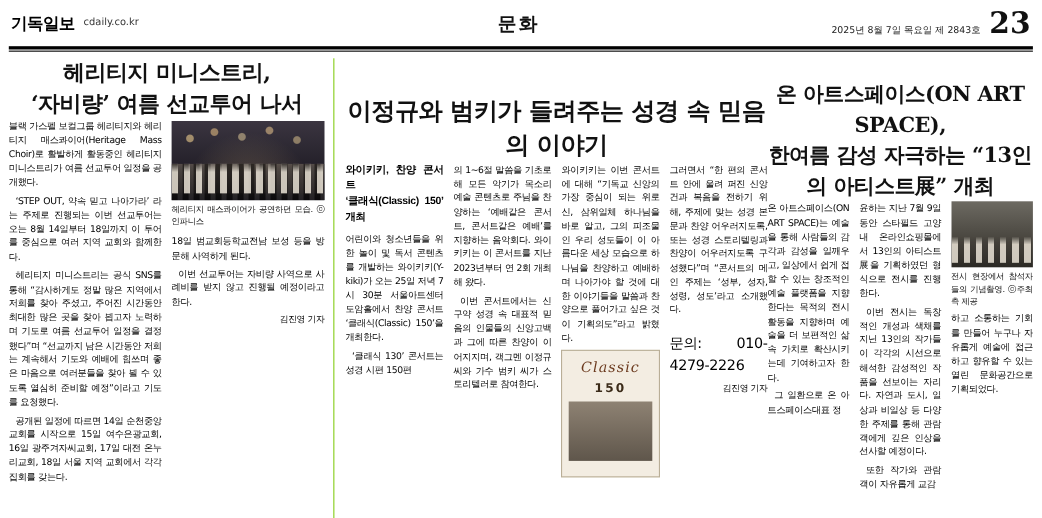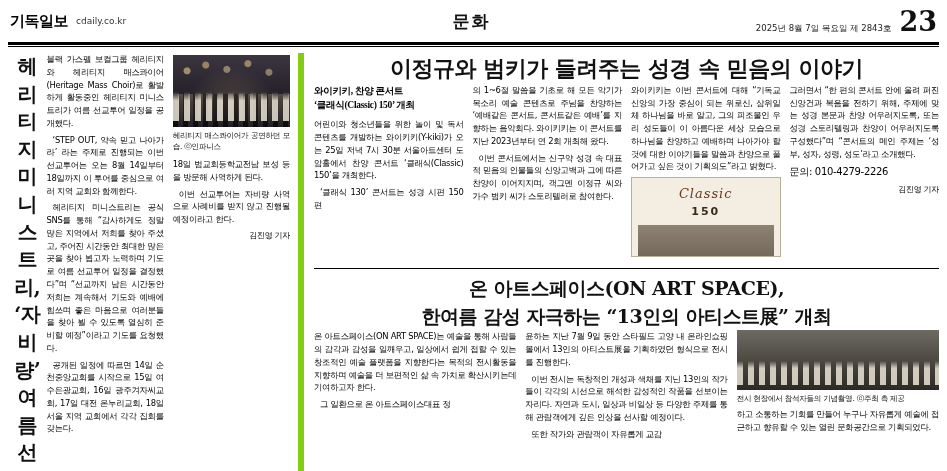--- a/index.html
+++ b/index.html
@@ -75,28 +75,29 @@
   
   .page {
     display: flex;
     padding: 6px 8px 0 8px;
     height: 424px;
   }
 
   .col-left {
     width: 296px;
     padding-right: 8px;
-    border-right: 6px solid #84cc16;
-    display: flex;
+    border-right: 1px solid #84cc16;
+    display: flex;
+    flex-direction: column;
   }
   .col-right {
     flex: 1;
     padding-left: 10px;
     display: flex;
-    flex-direction: column;
+    align-items: center;
   }
 
   
   h1.headline {
     font-family: "DejaVu Serif", "Liberation Serif", serif;
     font-weight: bold;
     margin: 0;
     text-align: center;
     letter-spacing: -0.5px;
   }
@@ -128,21 +129,21 @@
   }
   .textcols > div { flex: 1; min-width: 0; }
   .textcols p { margin: 0 0 4px 0; text-indent: 6px; }
   .textcols p.noind { text-indent: 0; }
 
   .subhead {
     font-size: 9.5px;
     font-weight: bold;
     line-height: 1.5;
     margin: 0 0 6px 0;
-    font-family: Liberation Serif, serif;
+    font-family: Liberation Sans, sans-serif;
   }
 
   
   .photo {
     background: linear-gradient(160deg, #4a4550 0%, #2e2b33 45%, #1c1a20 100%);
     position: relative;
     overflow: hidden;
   }
   .photo.stage {
     background: linear-gradient(180deg, #3b3540 0%, #221f28 60%, #15131a 100%);
@@ -214,22 +215,22 @@
     background: linear-gradient(180deg, #8e8273 0%, #5f564b 100%);
   }
 
   .byline {
     font-size: 8px;
     text-align: right;
     margin-top: 4px;
     letter-spacing: -0.3px;
   }
   .contact {
-    font-size: 10px;
-    margin-top: 4px;
+    font-size: 13px;
+    margin-top: 15px;
     letter-spacing: -0.3px;
   }
 
   .sec-divider {
     height: 1px; background: #000; margin: 7px 0 6px 0;
   }
 
   .side-photo-wrap { margin-top: 2px; }
 </style>
 </head>
@@ -292,21 +293,21 @@
           </div>
           <p class="noind">어린이와 청소년들을 위한 놀이 및 독서 콘텐츠를 개발하는 와이키키(Y-kiki)가 오는 25일 저녁 7시 30분 서울아트센터 도암홀에서 찬양 콘서트 ‘클래식(Classic) 150’을 개최한다.</p>
           <p>‘클래식 130’ 콘서트는 성경 시편 150편</p>
         </div>
         <div>
           <p class="noind">의 1~6절 말씀을 기초로 해 모든 악기가 목소리 예술 콘텐츠로 주님을 찬양하는 ‘예배같은 콘서트, 콘서트같은 예배’를 지향하는 음악회다. 와이키키는 이 콘서트를 지난 2023년부터 연 2회 개최해 왔다.</p>
           <p>이번 콘서트에서는 신구약 성경 속 대표적 믿음의 인물들의 신앙고백과 그에 따른 찬양이 이어지지며, 객그멘 이정규 씨와 가수 범키 씨가 스토리텔러로 참여한다.</p>
         </div>
         <div>
           <p class="noind">와이키키는 이번 콘서트에 대해 “기독교 신앙의 가장 중심이 되는 위로신, 삼위일체 하나님을 바로 알고, 그의 피조물인 우리 성도들이 이 아름다운 세상 모습으로 하나님을 찬양하고 예배하며 나아가야 할 것에 대한 이야기들을 말씀과 찬양으로 풀어가고 싶은 것이 기획의도”라고 밝혔다.</p>
-          <div class="poster" style="height:80px; margin:0 0 4px 0;">
+          <div class="poster" style="height:116px; margin:0 0 4px 0;">
             <div class="p-title">Classic</div>
             <div class="p-sub">150</div>
             <div class="p-img"></div>
 
           </div>
         </div>
         <div>
           <p class="noind">그러면서 “한 편의 콘서트 안에 울려 퍼진 신앙건과 복음을 전하기 위해, 주제에 맞는 성경 본문과 찬양 어우러지도록, 또는 성경 스토리텔링과 찬양이 어우러지도록 구성했다”며 “콘서트의 메인 주제는 ‘성부, 성자, 성령, 성도’라고 소개했다.</p>
           <div class="contact">문의: 010-4279-2226</div>
           <div class="byline">김진영 기자</div>

